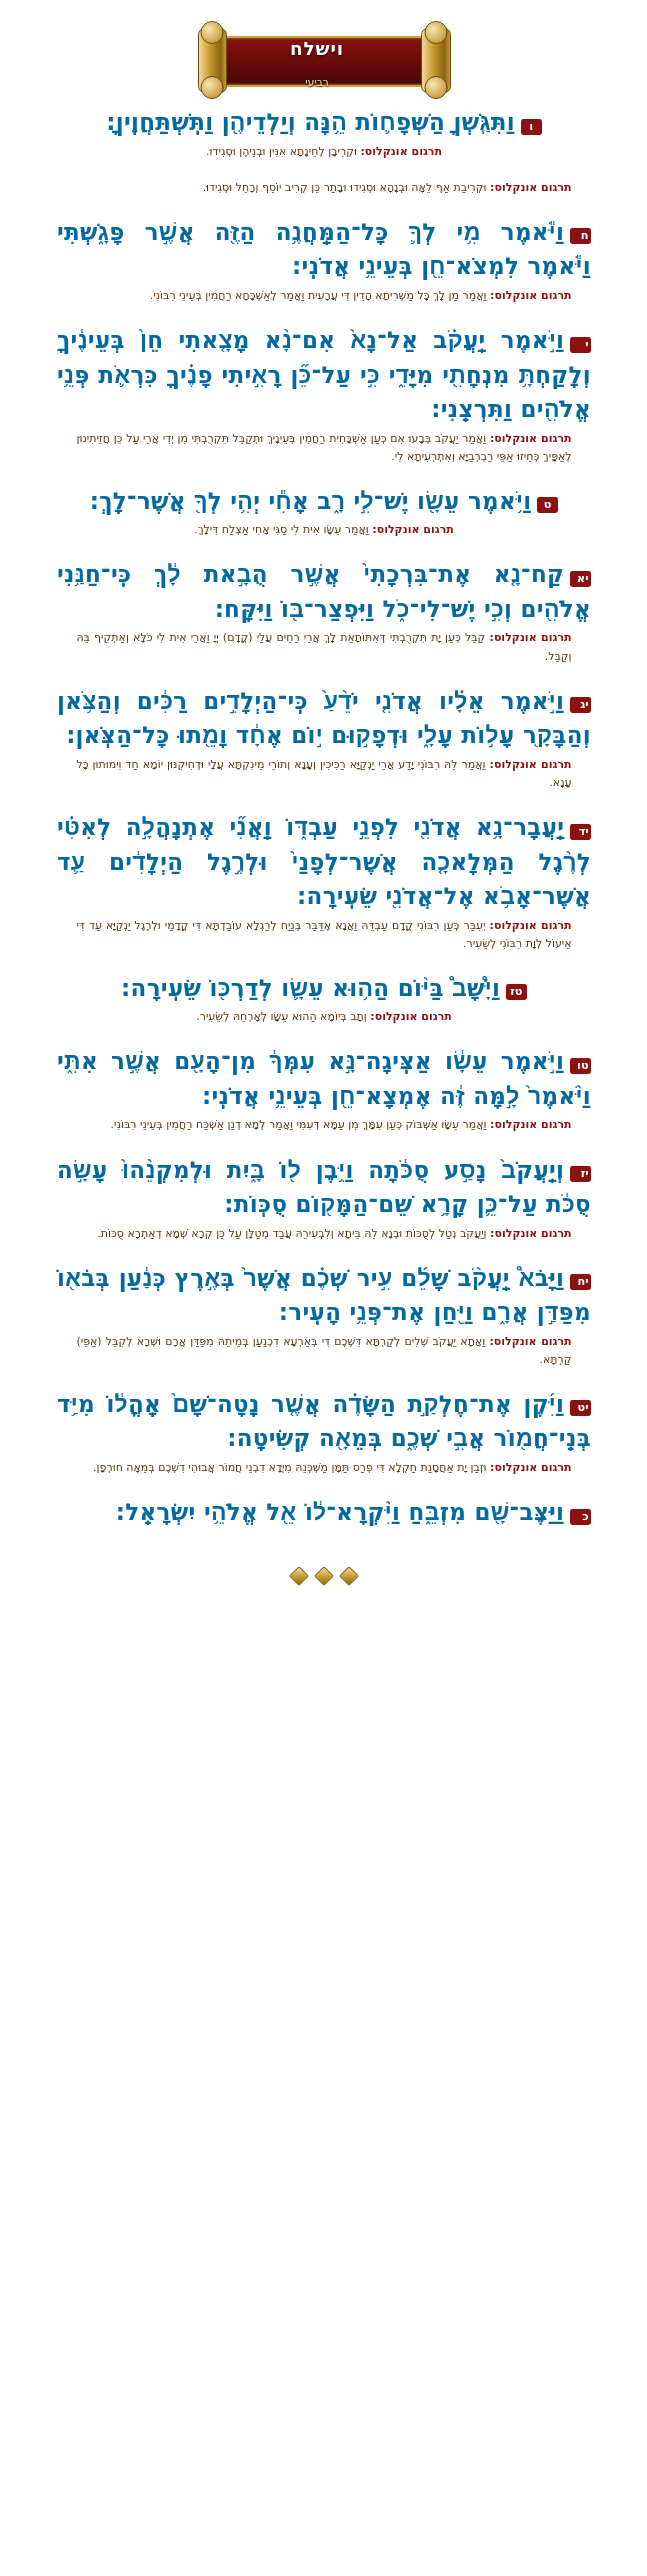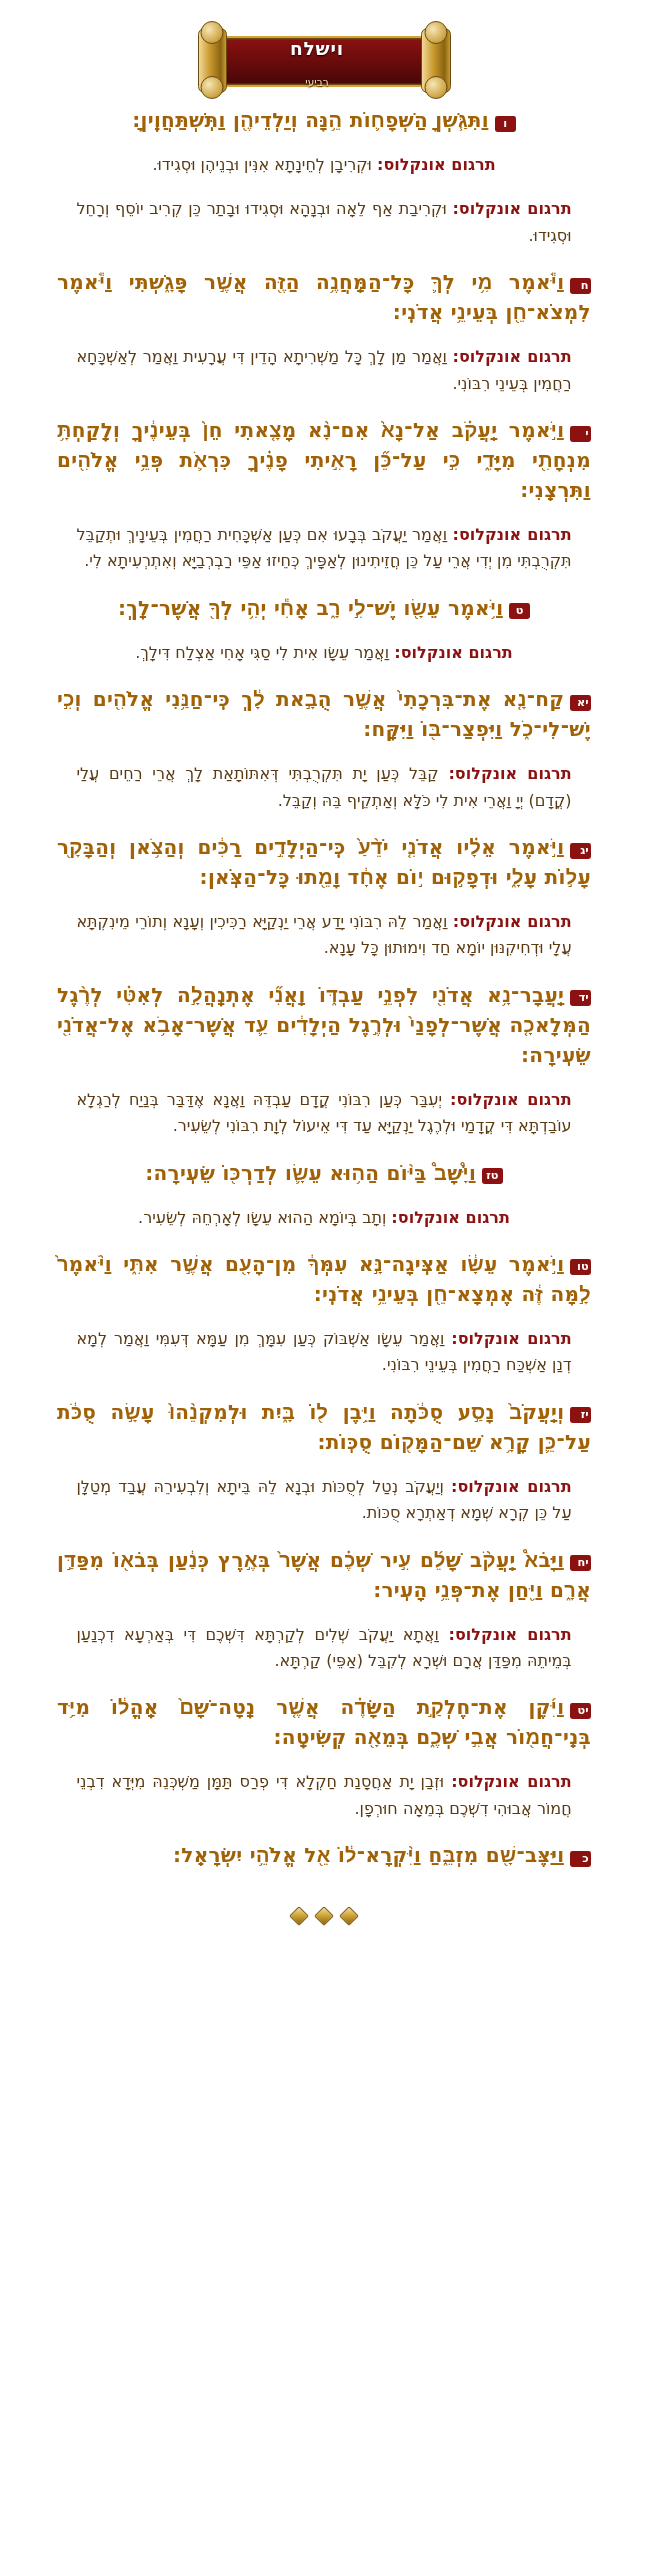--- a/index.html
+++ b/index.html
@@ -111,30 +111,30 @@
     height:16px;
     text-align:center;
     border-radius:2.4px;
     vertical-align:middle;
     margin-left:5.7px;
     padding:0 2.4px;
     box-sizing:border-box;
   }
   .htext{
     font-family:"DejaVu Sans", sans-serif;
-    font-size:20px;
+    font-size:23px;
     font-weight:bold;
     line-height:1.5;
-    color:#a16207;
+    color:#0369a1;
     letter-spacing:0.3px;
   }
   .targum{
-    margin-top:17px;
-    font-family:"DejaVu Sans", sans-serif;
-    font-size:16px;
+    margin-top:3px;
+    font-family:"DejaVu Sans", sans-serif;
+    font-size:11px;
     line-height:1.65;
     color:#5a3a12;
     text-align:justify;
     text-align-last:right;
     direction:rtl;
     padding:0 19.4px;
   }
   .targum .label{
     color:#8c1111;
     font-weight:bold;

